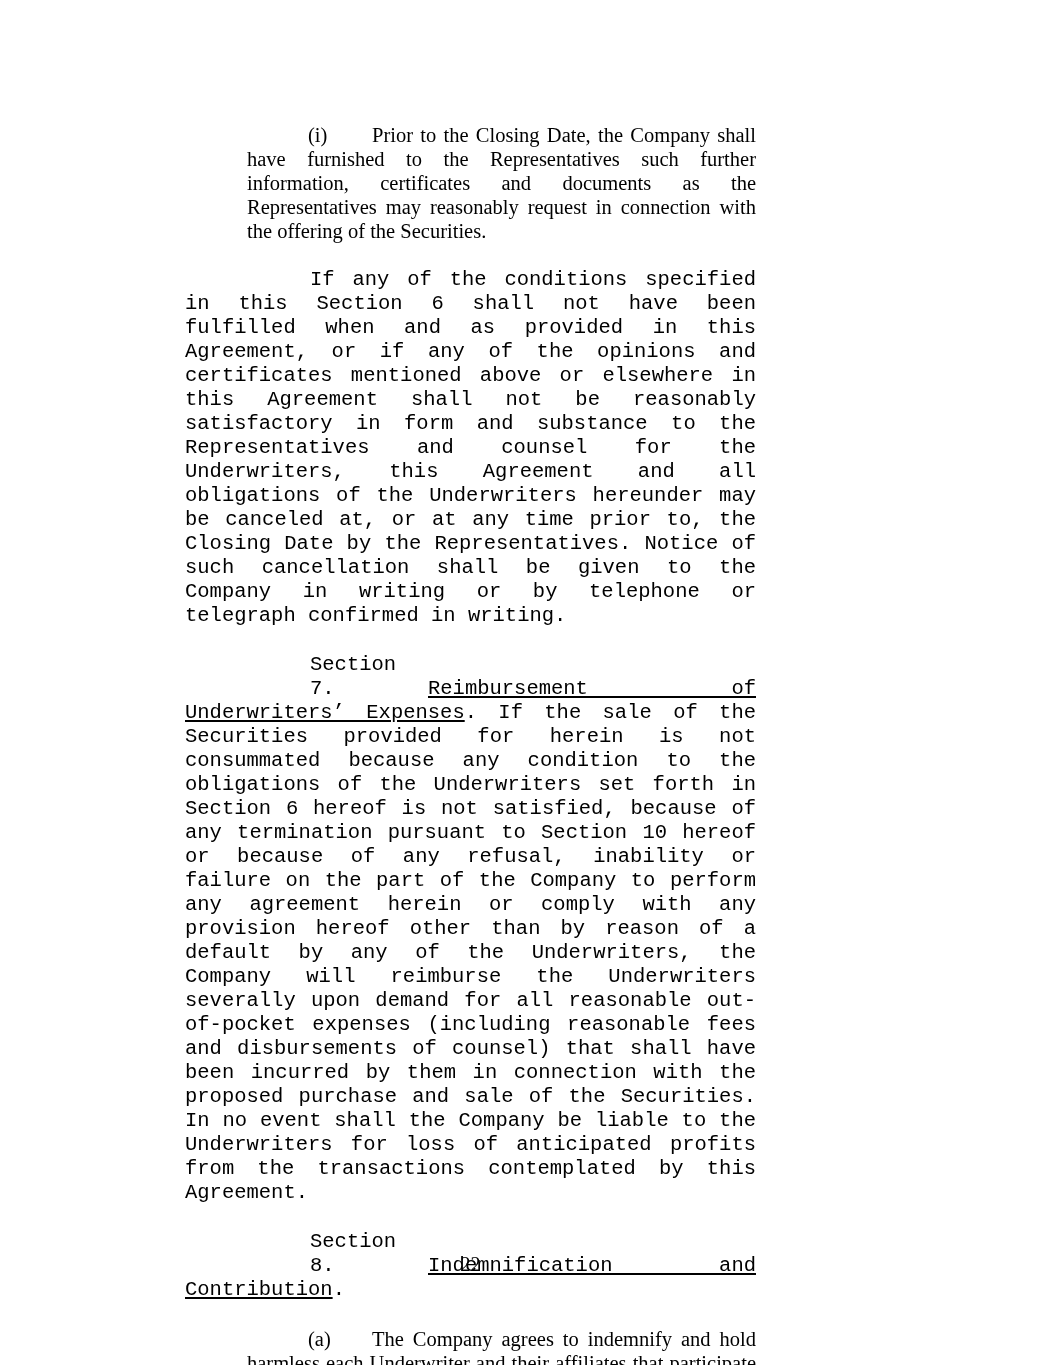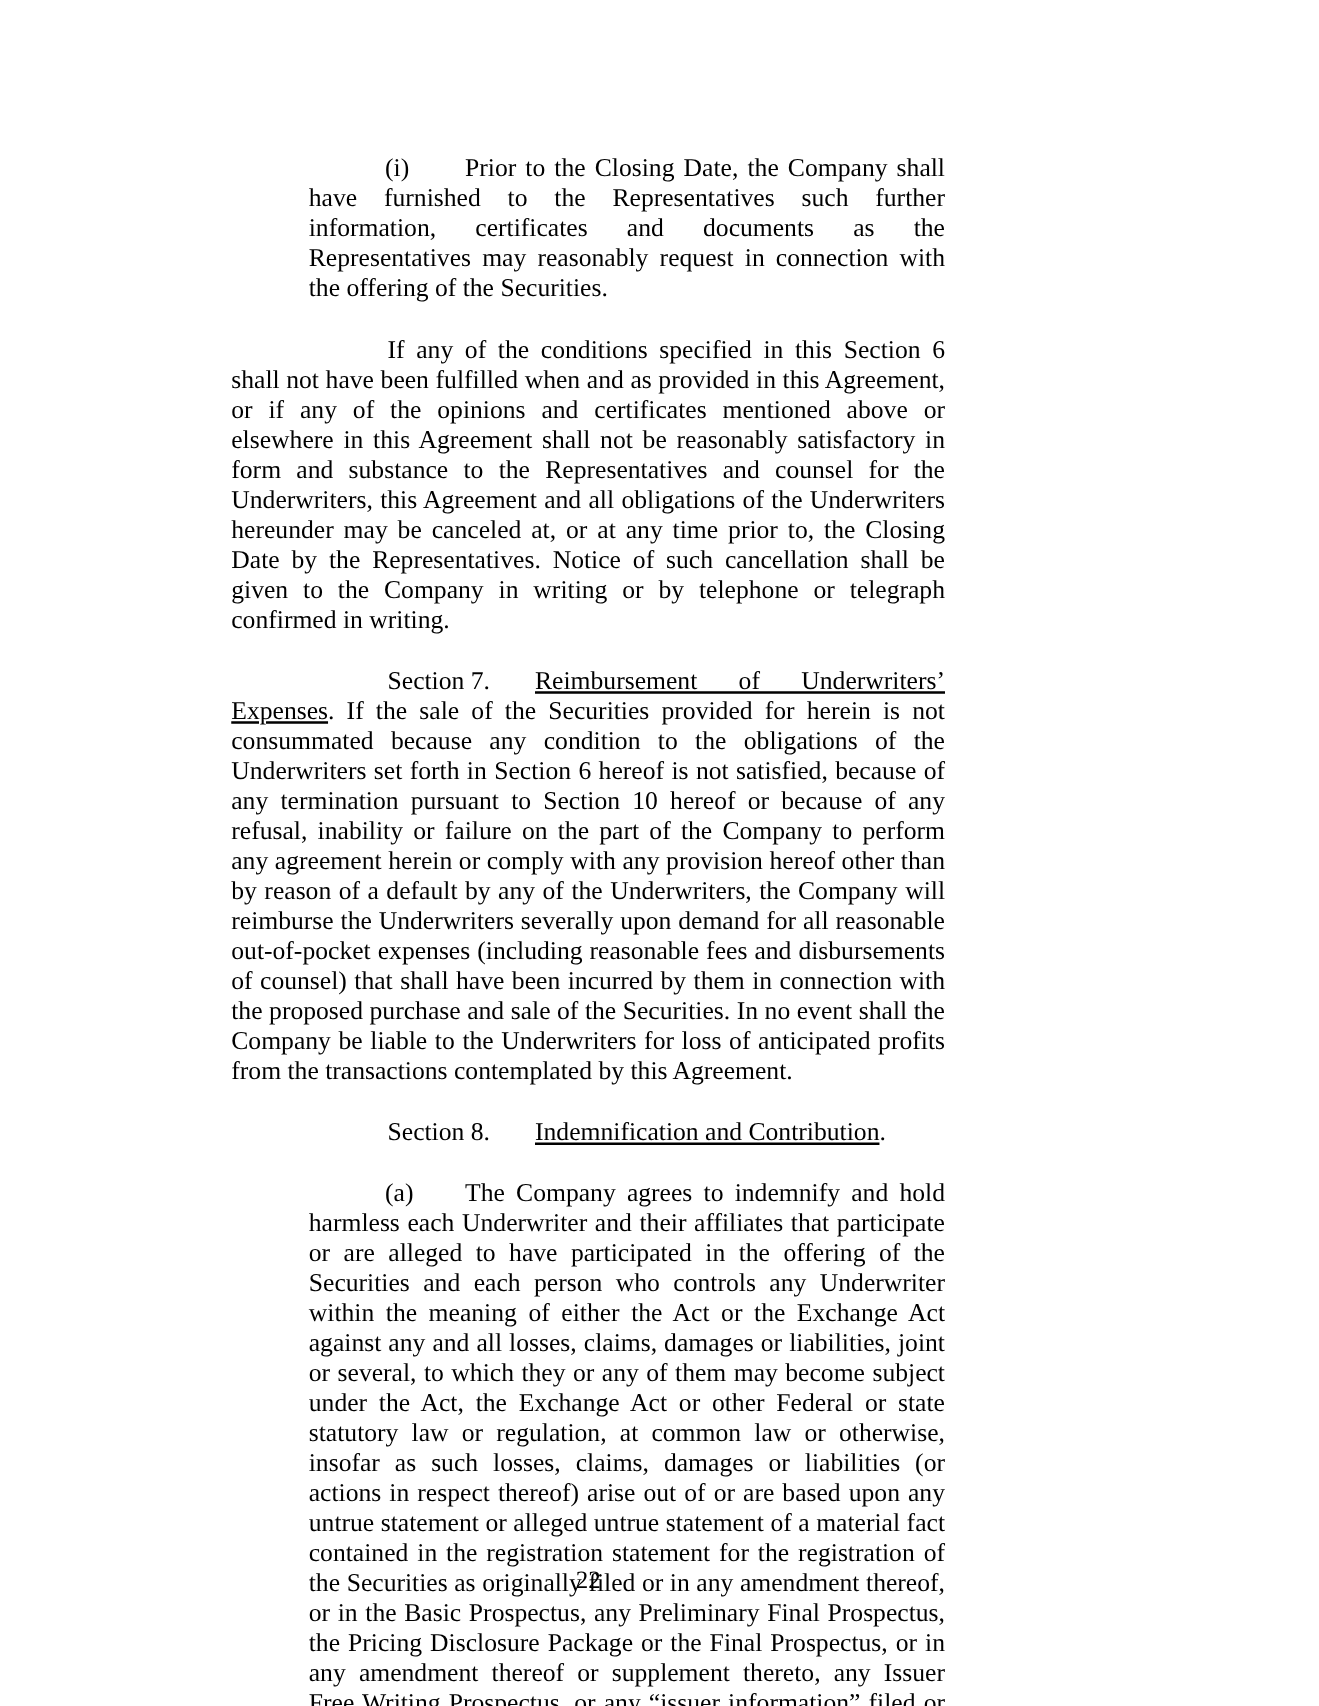--- a/index.html
+++ b/index.html
@@ -38,20 +38,21 @@
     text-indent: 61px;       
   }
   .para.clause .tab-label {
     display: inline-block;
     width: 64px;             
     text-indent: 0;
   }
   
   .para.flush {
     text-indent: 125px;      
+    font-family: Liberation Mono, monospace;
   }
   .para.flush .tab-label {
     display: inline-block;
     width: 118px;            
     text-indent: 0;
   }
   .underlined {
     text-decoration: underline;
   }
   .footer-page-number {

